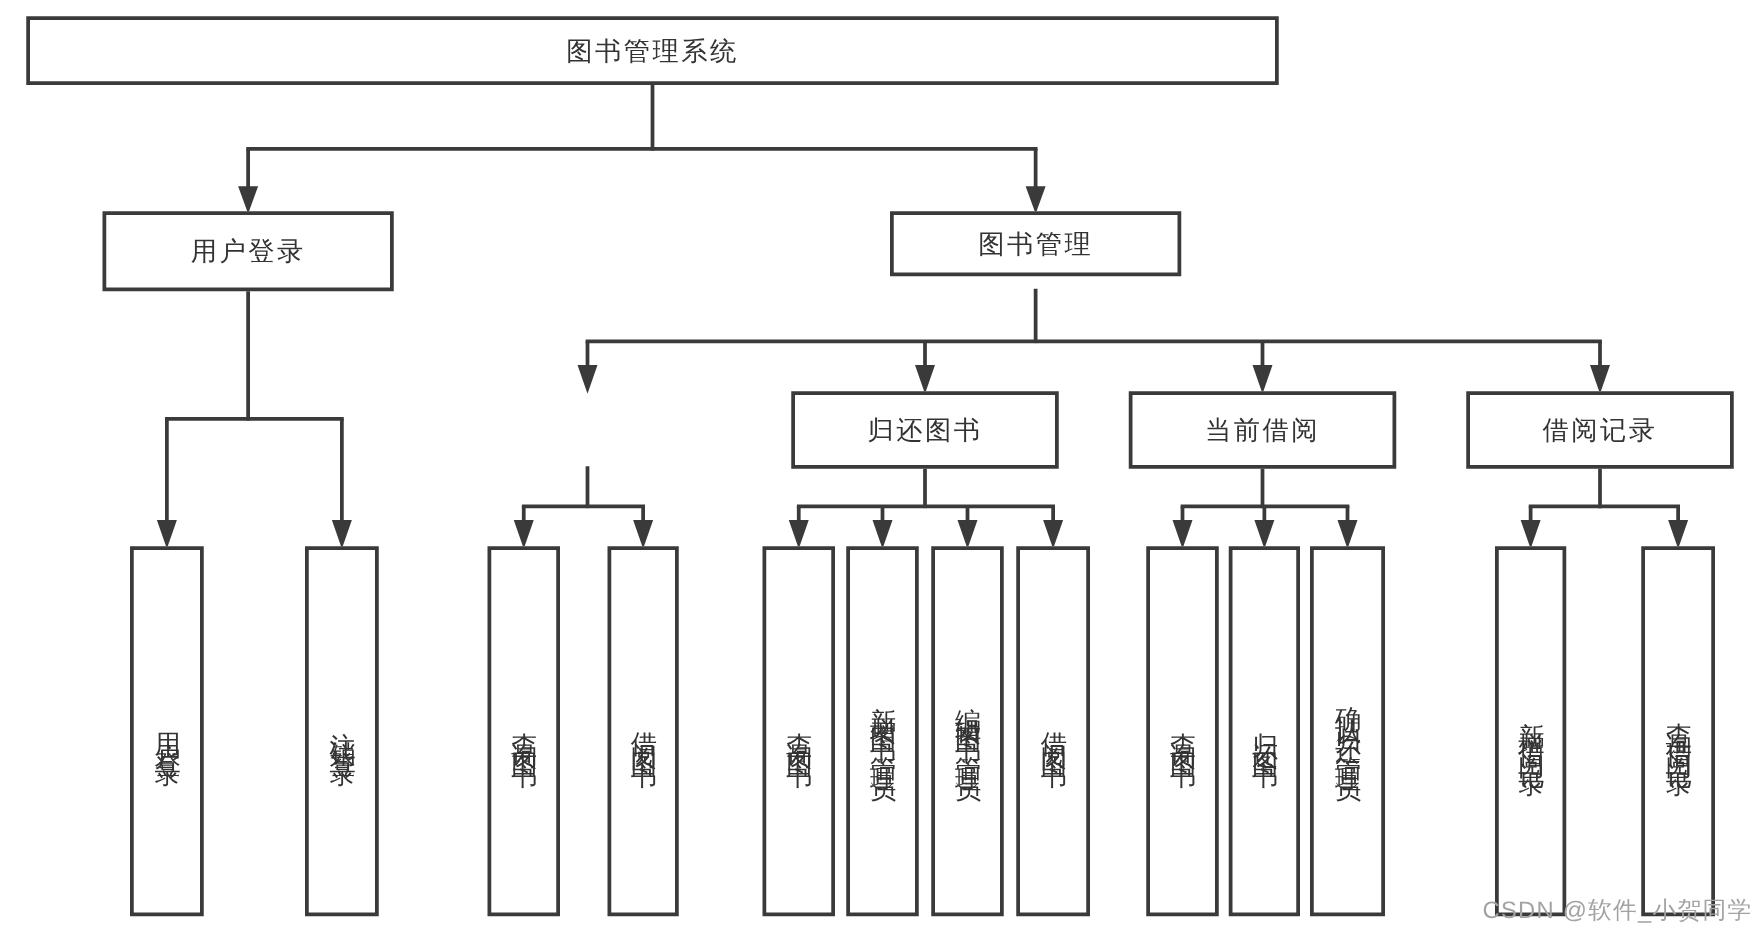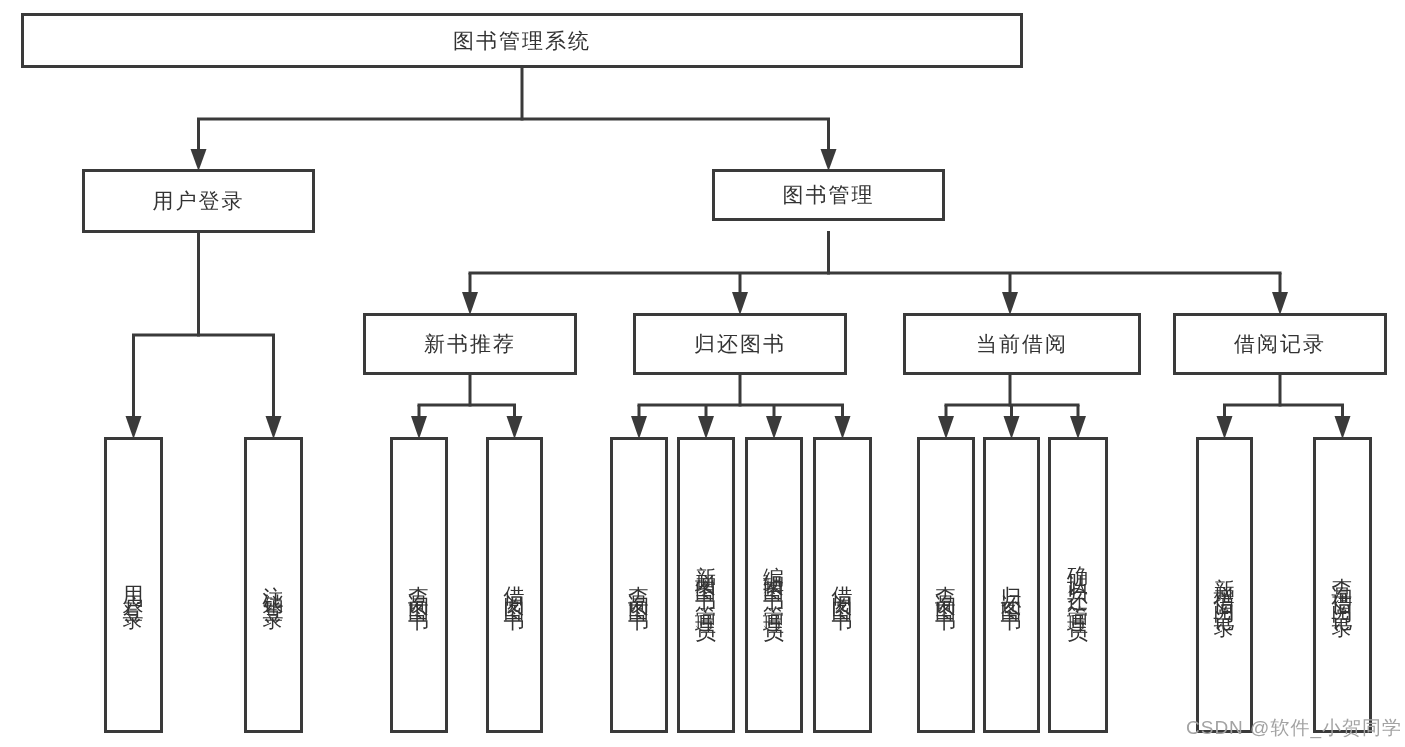--- a/index.html
+++ b/index.html
@@ -138,27 +138,24 @@
     <span class="hlabel">图书管理系统</span>
   </div>
 
   <div class="box" style="left:82px; top:169px; width:233px; height:64px">
     <span class="hlabel">用户登录</span>
   </div>
   <div class="box" style="left:712px; top:169px; width:233px; height:52px">
     <span class="hlabel">图书管理</span>
   </div>
 
-  <div class="box" style="left:363px; top:313px; width:214px; height:62px">
-    <span class="hlabel">新书推荐</span>
-  </div>
   <div class="box" style="left:633px; top:313px; width:214px; height:62px">
     <span class="hlabel">归还图书</span>
   </div>
-  <div class="box" style="left:903px; top:313px; width:238px; height:62px">
+  <div class="box" style="left:903px; top:313px; width:214px; height:62px">
     <span class="hlabel">当前借阅</span>
   </div>
   <div class="box" style="left:1173px; top:313px; width:214px; height:62px">
     <span class="hlabel">借阅记录</span>
   </div>
 
   <div class="box leaf" style="left:104px; width:59px">
     <span class="vlabel">用户登录</span>
   </div>
   <div class="box leaf" style="left:244px; width:59px">

